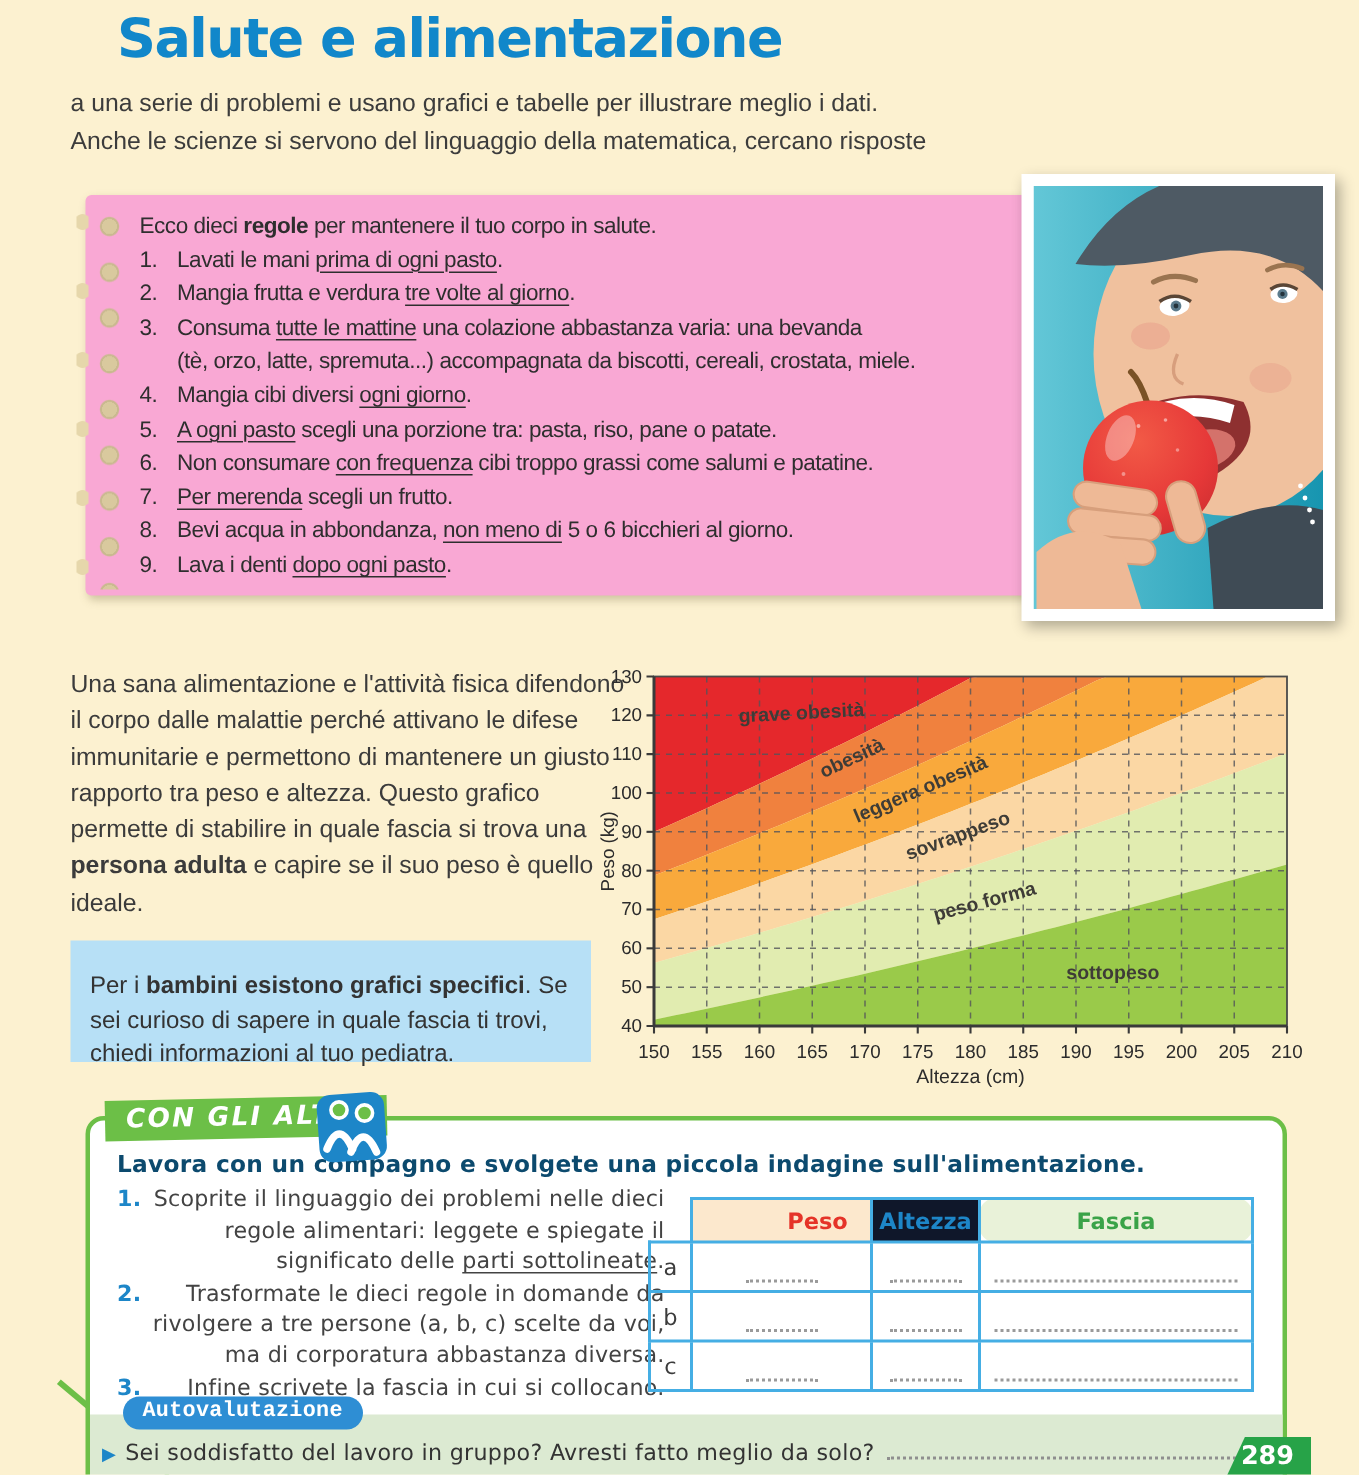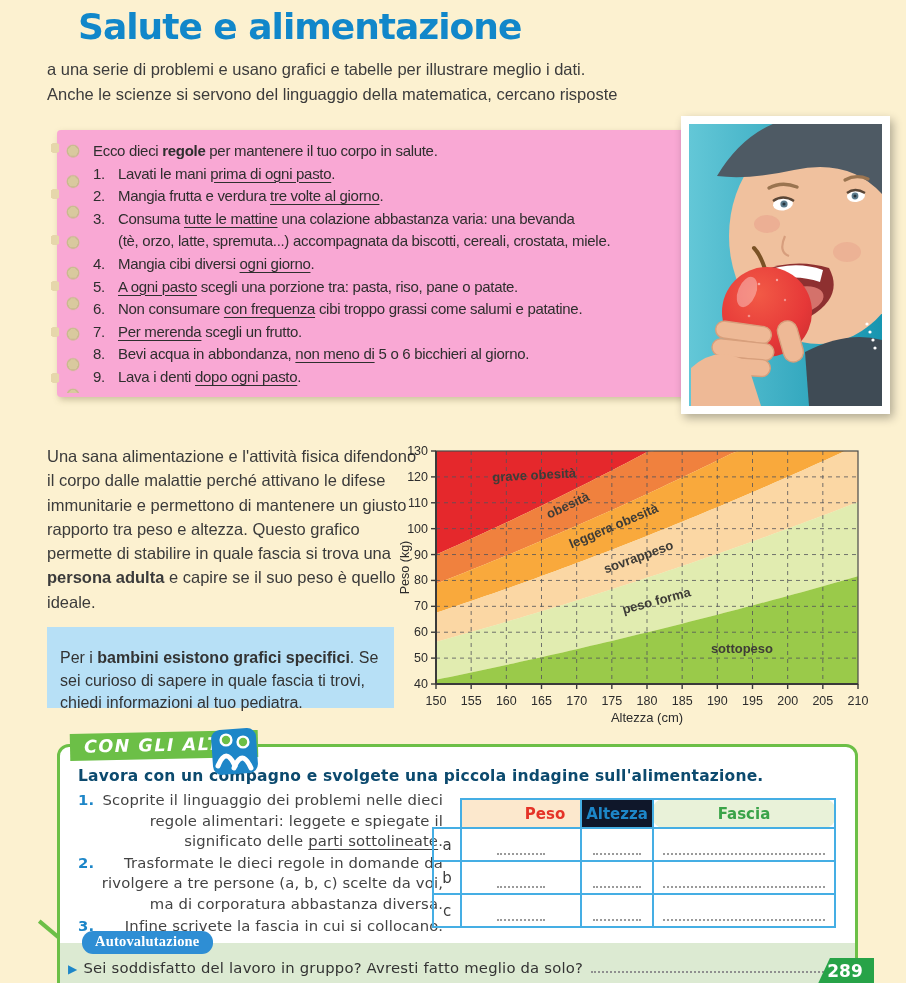--- a/index.html
+++ b/index.html
@@ -99,21 +99,21 @@
   .dotline{border-bottom:2px dotted #9a9a9a;height:13px;margin:6px auto 0;}
   .dot-s{width:48px;} .dot-l{width:90%;}
 
   .strip{
     position:absolute;left:0;right:0;top:196px;bottom:0;
     background:#dcead2;border-radius:0 0 9px 9px;
   }
   .auto-pill{
     position:absolute;left:22px;top:-12px;background:#2e8ed4;color:#fff;
     font-weight:bold;font-size:14.5px;padding:2px 13px 4px;border-radius:11px;
-    font-family:Liberation Serif, serif;letter-spacing:.2px;
+    font-family:Liberation Mono, monospace;letter-spacing:.2px;
   }
   .question{
     position:absolute;left:8px;right:16px;top:16px;display:flex;align-items:baseline;
     font-size:14.8px;color:#333;font-family:"DejaVu Sans",sans-serif;letter-spacing:.2px;
   }
   .q-arrow{color:#1d86c8;font-size:12px;margin-right:6px;flex:none;}
   .q-dots{flex:1;border-bottom:2px dotted #8f8f8f;margin-left:8px;height:12px;}
 
   .corner-ribbon{
     left:28px;top:950px;width:96px;height:4px;background:#6cbf47;

